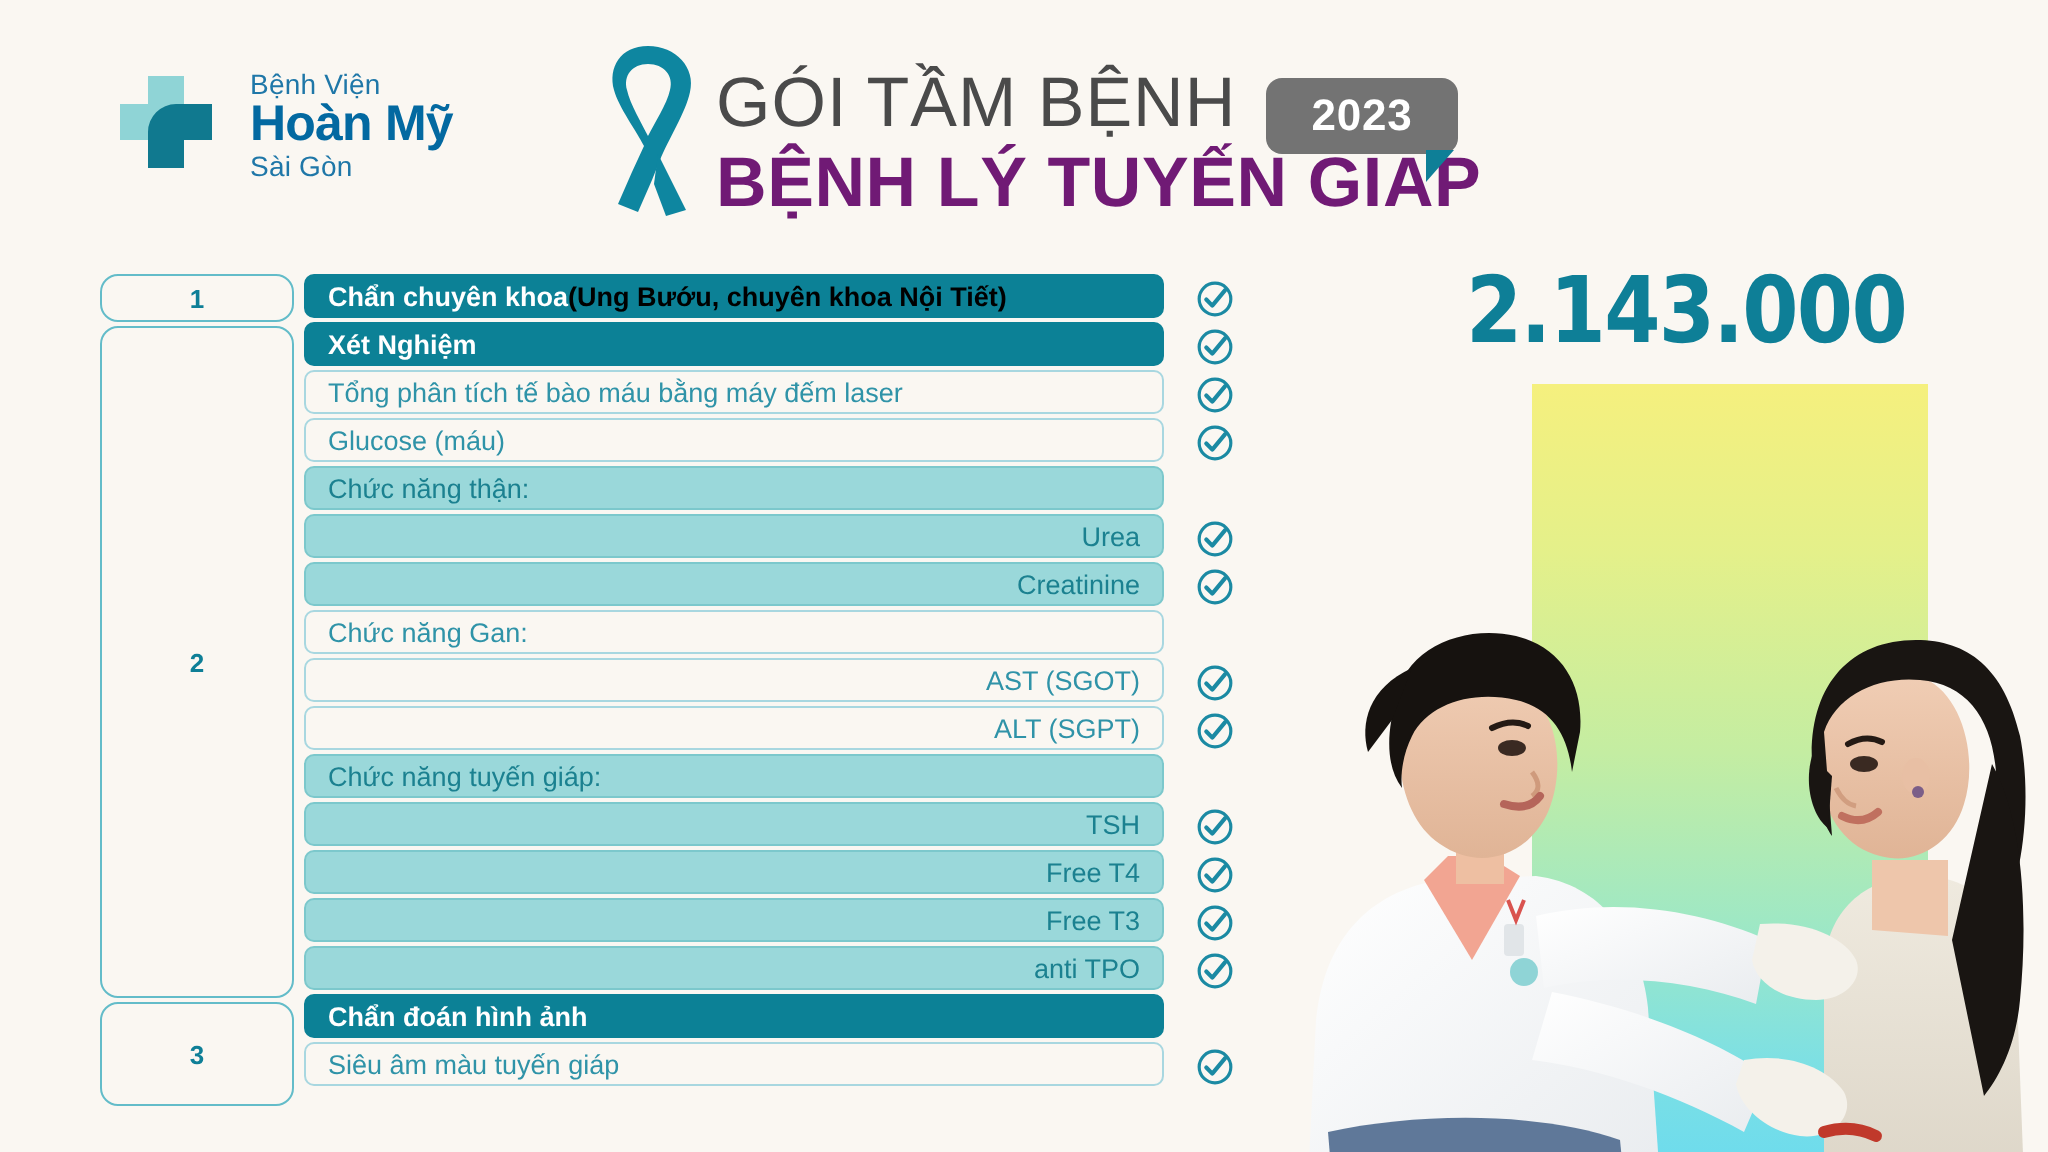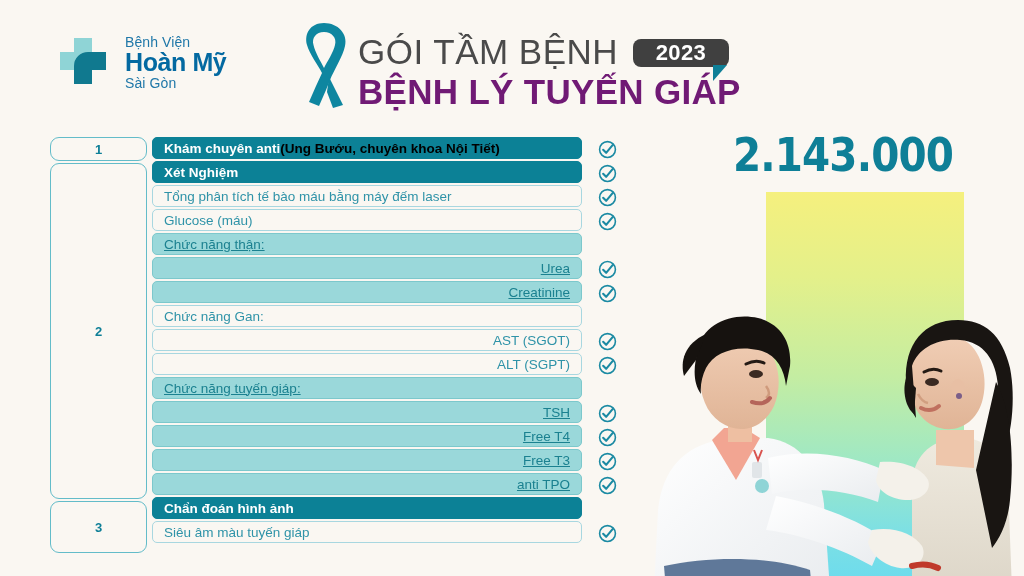--- a/index.html
+++ b/index.html
@@ -28,21 +28,21 @@
     font-size: 35px; font-weight: 400; color: #4a4a4a;
     letter-spacing: .5px; line-height: 1; white-space: nowrap;
   }
   .title-line2 {
     position: absolute; left: 62px; top: 58px;
     font-size: 35px; font-weight: 700; color: #701a75;
     letter-spacing: .3px; line-height: 1; white-space: nowrap;
   }
   .year-badge {
     position: absolute; left: 337px; top: 23px;
-    width: 96px; height: 28px; background: #404040;
+    width: 96px; height: 38px; background: #737373;
     border-radius: 8px;
     display: flex; align-items: center; justify-content: center;
   }
   .year-badge::after {
     content: ""; position: absolute; right: 2px; bottom: -14px;
     width: 0; height: 0;
     border-left: 14px solid #0e7f97;
     border-bottom: 16px solid transparent;
   }
   .year-badge span {
@@ -68,21 +68,21 @@
     height: 22px; margin-bottom: 2px;
     border-radius: 5px;
     display: flex; align-items: center;
     font-size: 13.5px;
     padding: 0 11px;
     white-space: nowrap; overflow: hidden;
   }
   .row.dark { background: #0c8196; color: #ffffff; font-weight: 700; border: 1px solid #0c8196; }
   .row.dark .sub { font-weight: 700; color: #000000; }
   .row.light { background: #faf7f2; color: #2f93a8; border: 1px solid #a8d7e0; }
-  .row.teal { background: #9ad8da; color: #1b8190; border: 1px solid #7cc8cc; text-decoration: underline; }
+  .row.teal { background: #9ad8da; color: #1b8190; border: 1px solid #7cc8cc; }
   .row.right { justify-content: flex-end; }
 
   
   .checkcol { position: absolute; left: 592px; top: 137px; width: 30px; }
   .checkslot { height: 24px; display: flex; align-items: center; justify-content: center; }
   .check { width: 19px; height: 19px; display: block; }
 
   
   .price {
     position: absolute; left: 662px; top: 128px; width: 362px;
@@ -147,21 +147,21 @@
       <div class="numbox" style="height: 336px;">
         <span>2</span>
       </div>
       <div class="numbox" style="height: 52px;">
         <span>3</span>
       </div>
     </div>
 
   <div class="rows">
       <div class="row dark">
-        <span>Khám chuyên anti</span>
+        <span>Chẩn chuyên khoa</span>
         <span class="sub"> (Ung Bướu, chuyên khoa Nội Tiết)</span>
       </div>
       <div class="row dark">
         <span>Xét Nghiệm</span>
       </div>
       <div class="row light">
         <span>Tổng phân tích tế bào máu bằng máy đếm laser</span>
       </div>
       <div class="row light">
         <span>Glucose (máu)</span>

